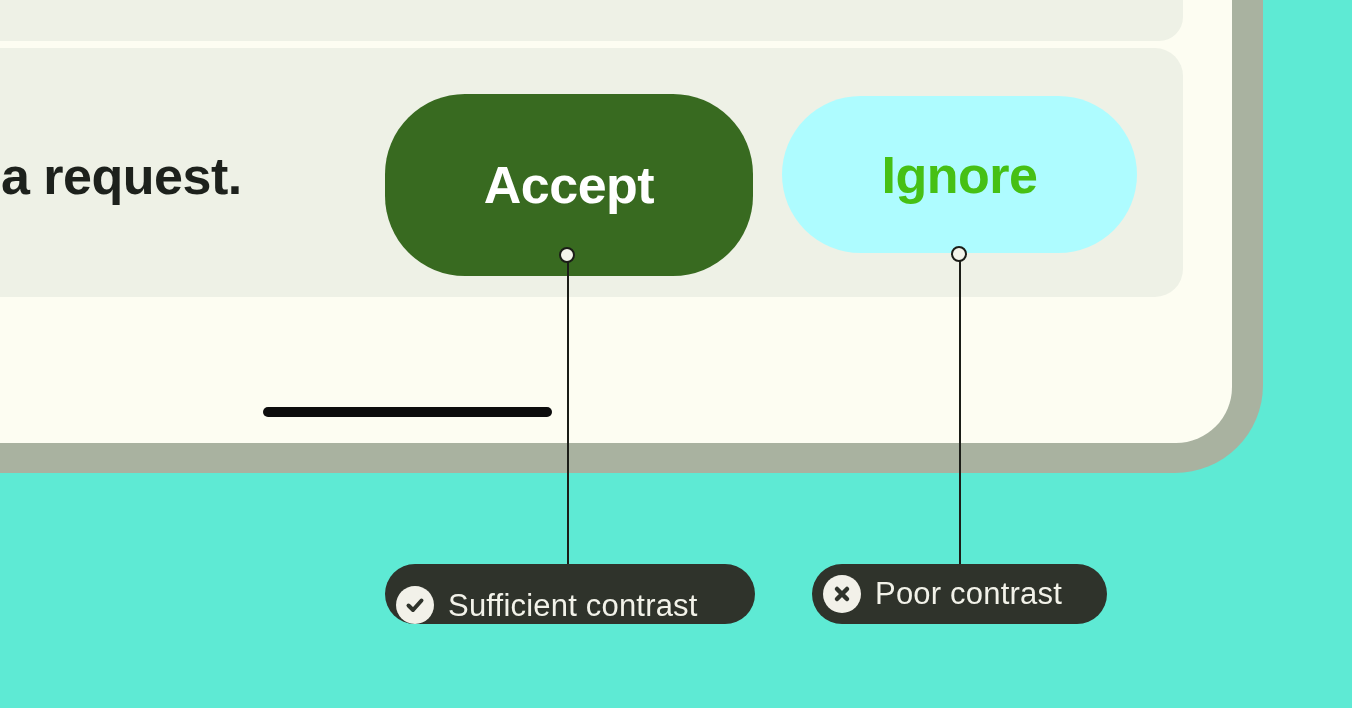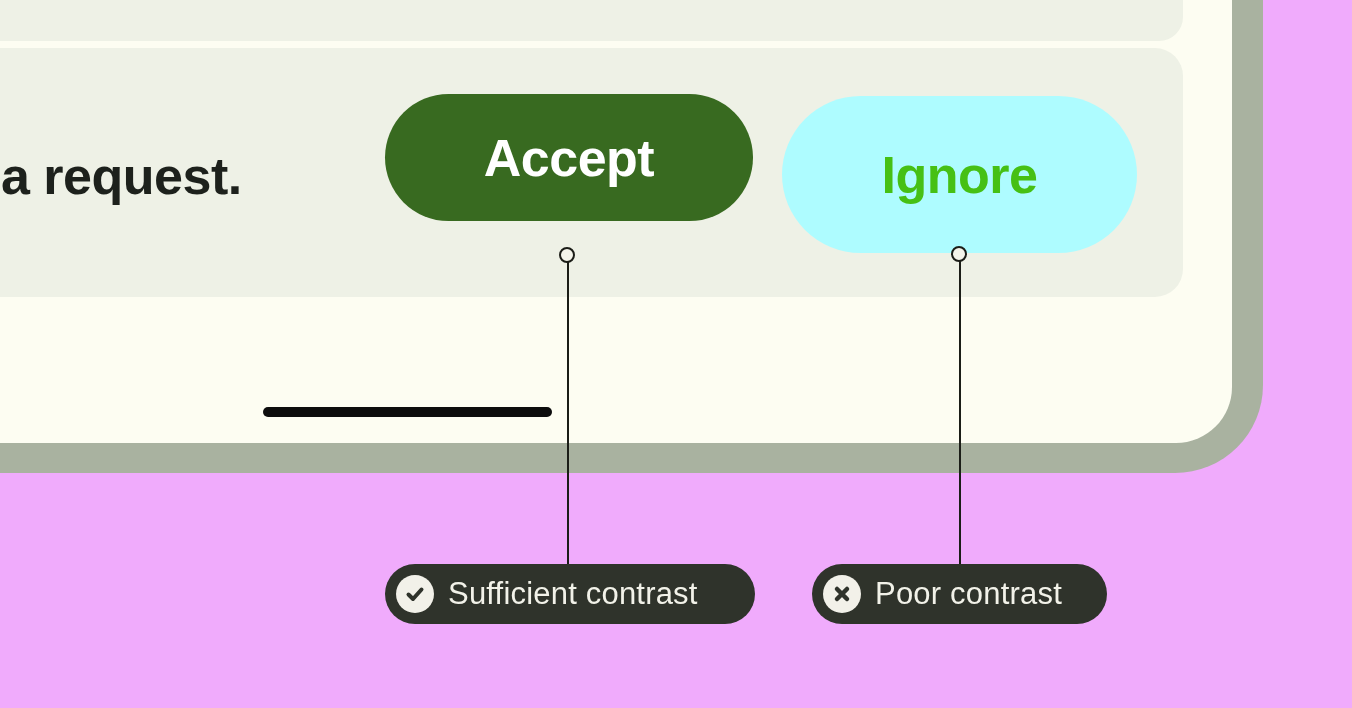--- a/index.html
+++ b/index.html
@@ -2,21 +2,21 @@
 <html><head>
 <meta charset="utf-8">
 <style>
   html,body { margin:0; padding:0; }
   .stage {
     position: relative;
     width: 1352px;
     height: 708px;
     overflow: hidden;
     font-family: "Liberation Sans", sans-serif;
-    background: #f0abfc;
+    background: #5eead4;
   }
   .abs { position: absolute; }
 
   
   .device-frame {
     left: -80px; top: -80px;
     width: 1343px; height: 553px;
     border-radius: 0 0 88px 0;
     background: #a9b2a0;
   }
@@ -53,21 +53,21 @@
     justify-content: center;
     border: none;
     cursor: pointer;
     font-family: "Liberation Sans", sans-serif;
     font-weight: 600;
     font-size: 52px;
     letter-spacing: -0.5px;
   }
   .btn-accept {
     left: 385px; top: 94px;
-    width: 368px; height: 127px;
+    width: 368px; height: 182px;
     border-radius: 80px;
   }
   .btn-ignore {
     left: 782px; top: 96px;
     width: 355px; height: 157px;
     border-radius: 79px;
   }
   .home-indicator {
     left: 263px; top: 407px;
     width: 289px; height: 10px;
@@ -96,21 +96,21 @@
     top: 564px;
     height: 60px;
     border-radius: 30px;
     background: #2f332b;
     display: flex;
     align-items: center;
     gap: 14px;
     padding: 0 26px 0 11px;
     box-sizing: border-box;
   }
-  .callout-1 { left: 385px; min-width: 370px; }
+  .callout-1 { left: 385px; min-width: 370px; align-items: flex-end; }
   .callout-2 { left: 812px; min-width: 295px; text-align: center; }
   .callout .icon-circle {
     width: 38px; height: 38px;
     border-radius: 50%;
     background: #f2f1e9;
     display: flex;
     align-items: center;
     justify-content: center;
     flex: 0 0 auto;
   }

